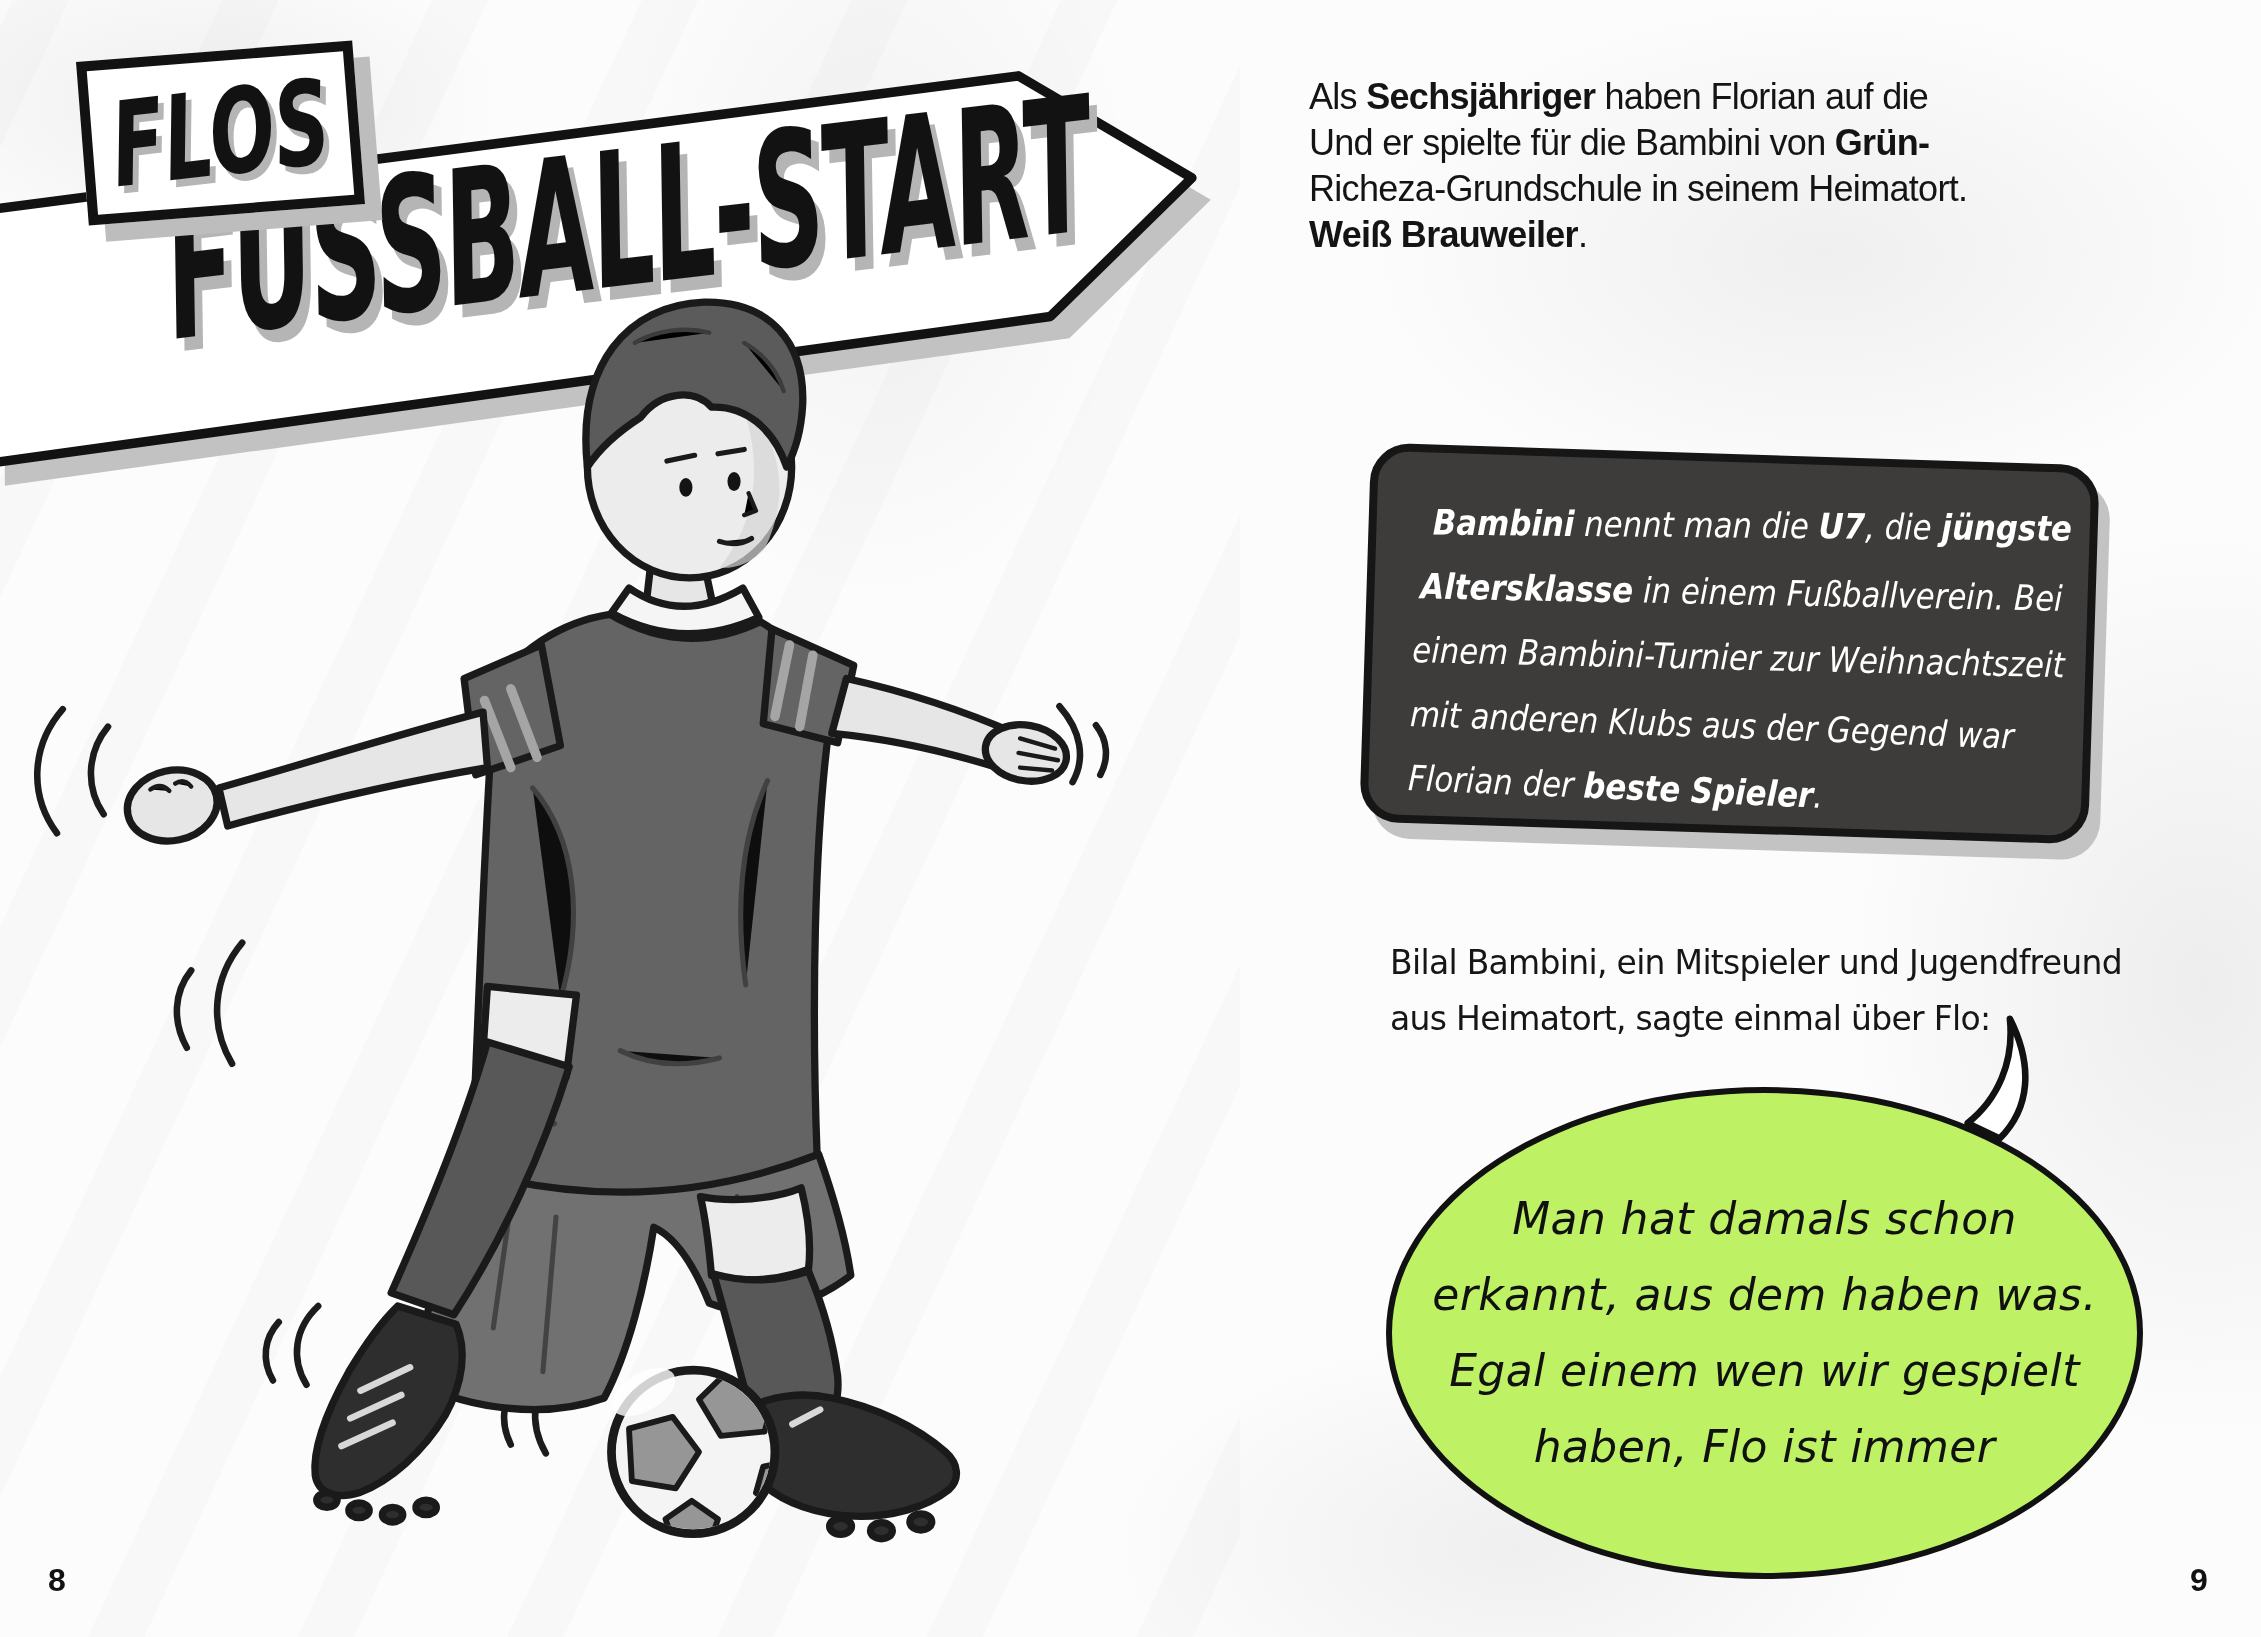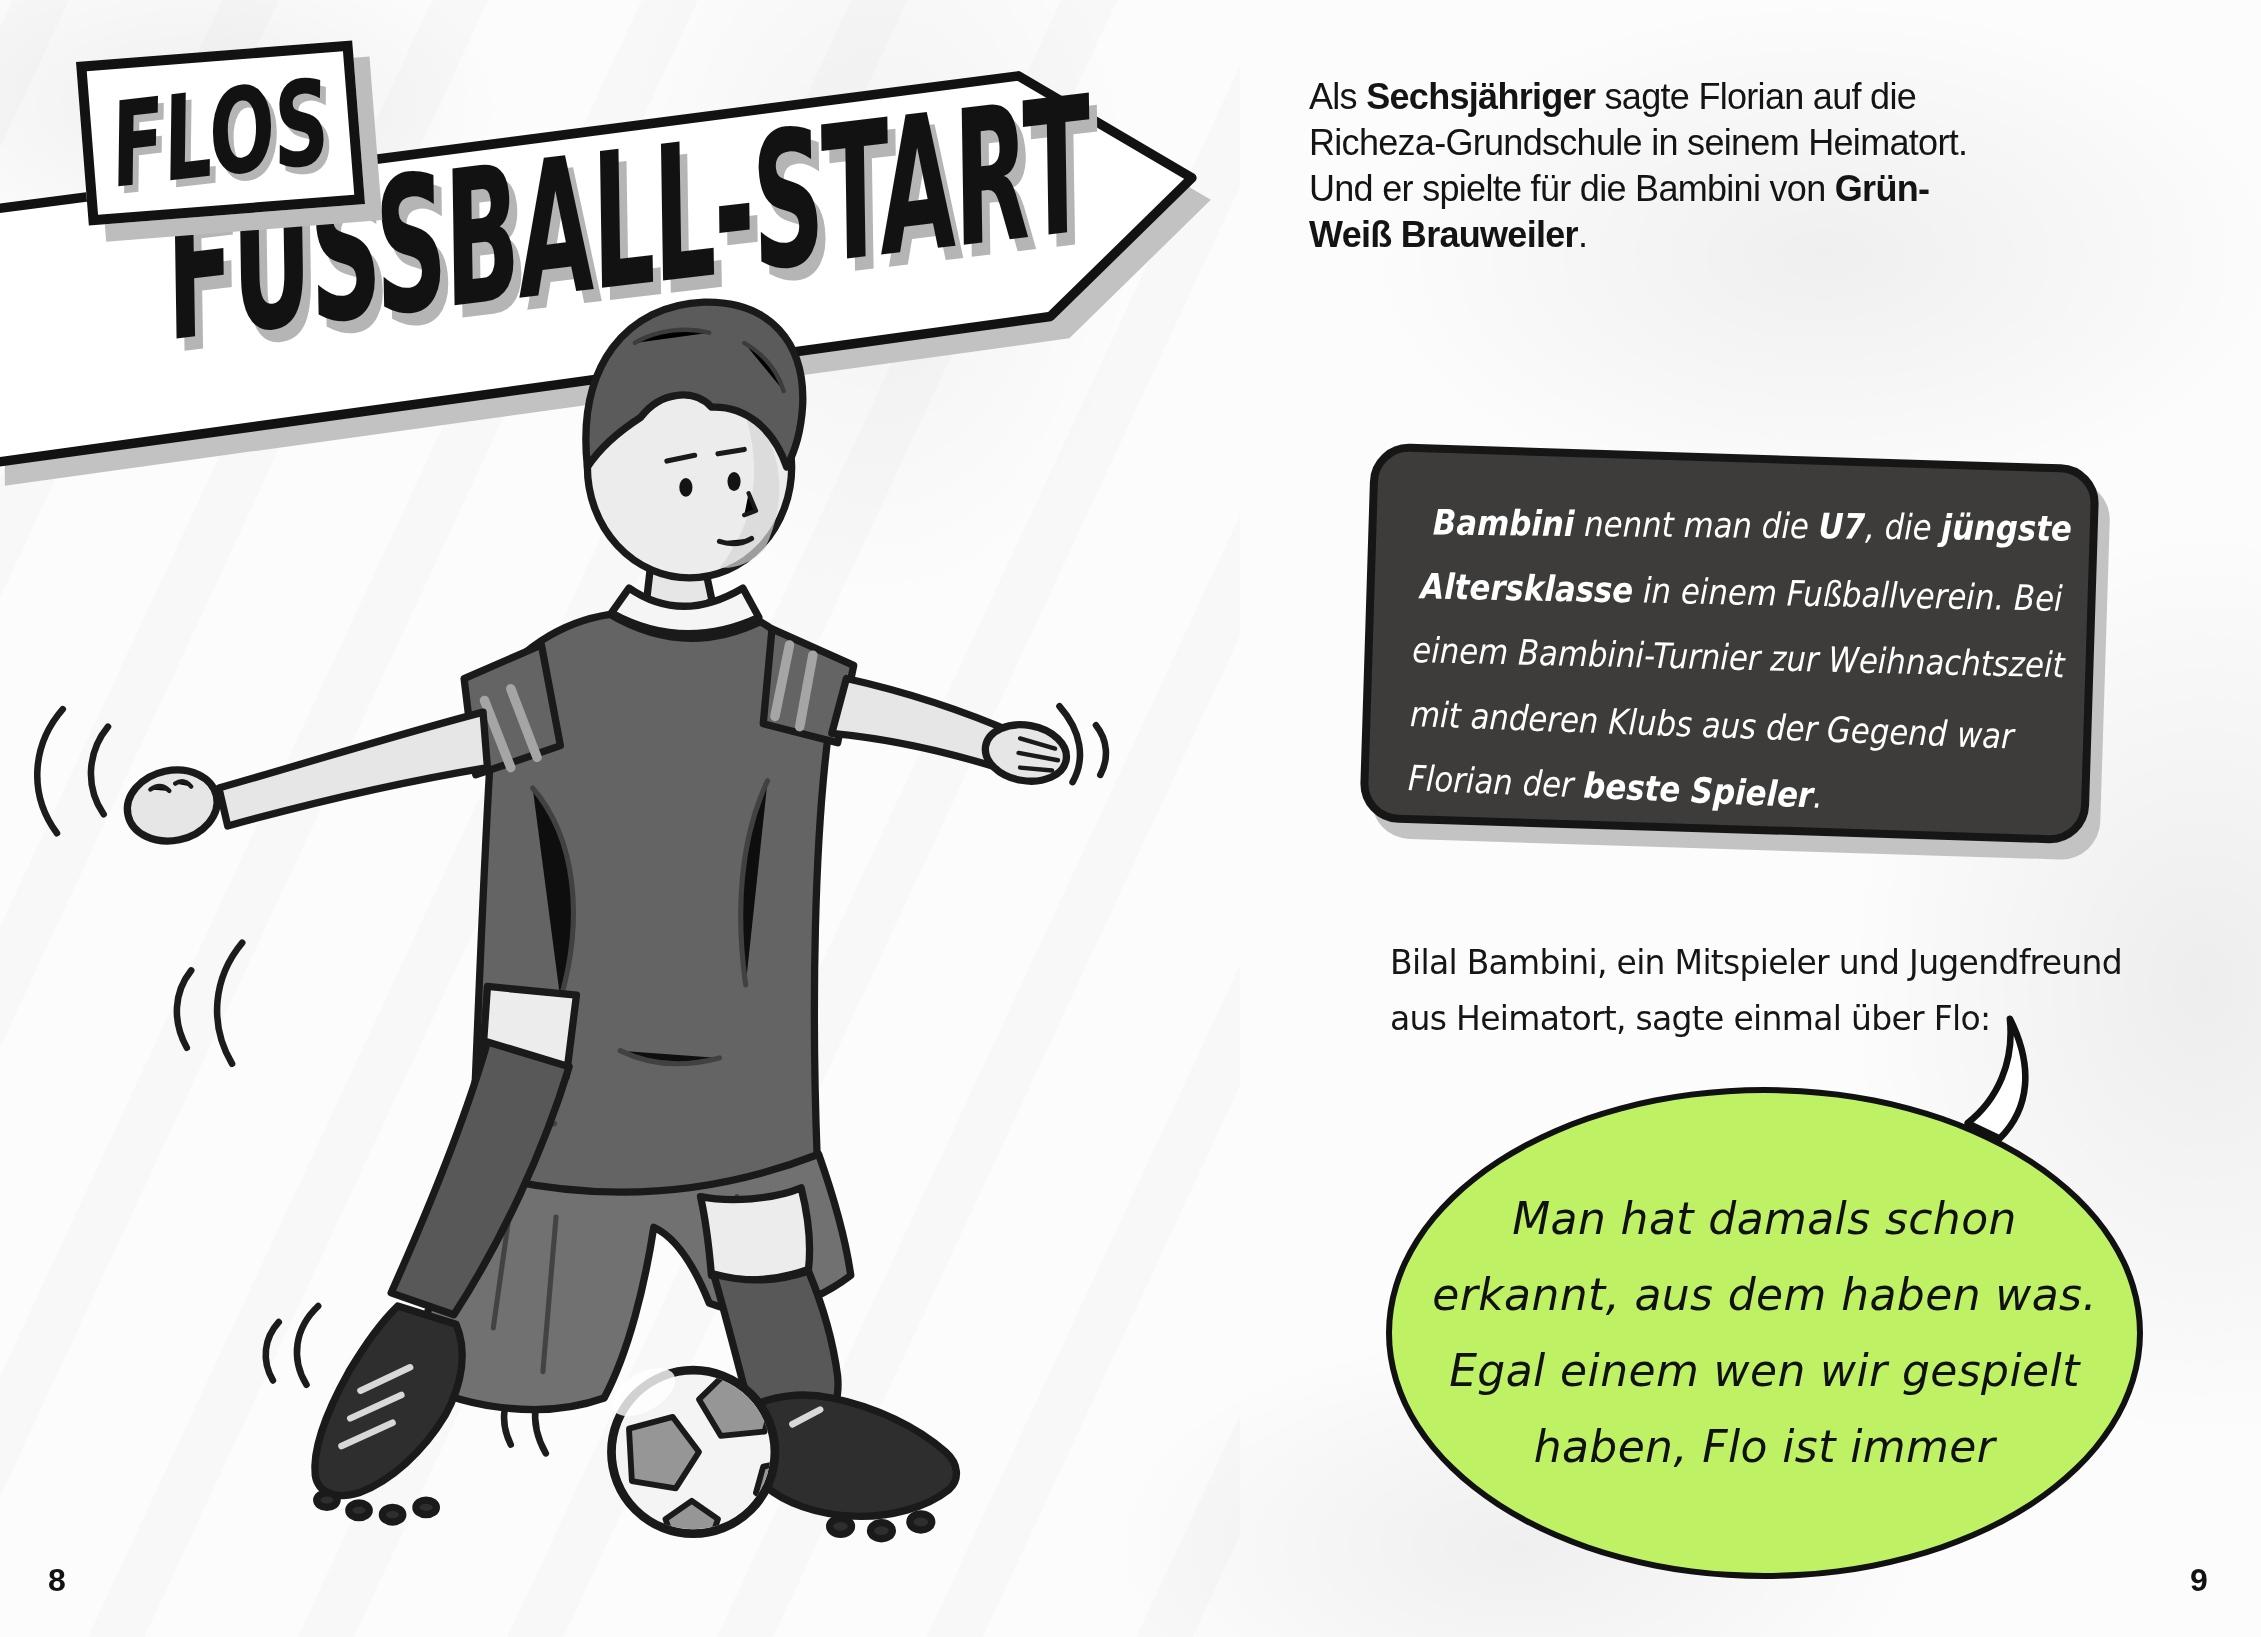--- a/index.html
+++ b/index.html
@@ -183,23 +183,23 @@
       <g clip-path="url(#ballclip)" fill="#969696" stroke="#1a1a1a" stroke-width="8" stroke-linejoin="round">
         <polygon points="1005,1872 1062,1908 1048,1962 988,1968 958,1918"></polygon>
         <polygon points="862,1958 922,1942 958,1990 926,2040 866,2030"></polygon>
         <polygon points="948,2057 984,2082 970,2122 926,2122 912,2082"></polygon>
         <polygon points="1046,2010 1096,2000 1110,2050 1068,2072 1036,2046"></polygon>
       </g>
     </g>
   </svg>
 
   <div class="intro">
-      <div class="line"><span>Als </span><span class="seg-b">Sechsjähriger</span><span> sagte Florian auf die</span></div>
+      <div class="line"><span>Als </span><span class="seg-b">Sechsjähriger</span><span> haben Florian auf die</span></div>
+      <div class="line"><span>Und er spielte für die Bambini von </span><span class="seg-b">Grün-</span></div>
       <div class="line"><span>Richeza-Grundschule in seinem Heimatort.</span></div>
-      <div class="line"><span>Und er spielte für die Bambini von </span><span class="seg-b">Grün-</span></div>
       <div class="line"><span class="seg-b">Weiß Brauweiler</span><span>.</span></div>
     </div>
 
   <div class="infobox" style="background-color: rgb(61, 60, 58);">
     <div class="infobox-lines">
         <div class="line"><span class="seg-b">Bambini</span><span> nennt man die </span><span class="seg-b">U7</span><span>, die </span><span class="seg-b">jüngste</span></div>
         <div class="line"><span class="seg-b">Altersklasse</span><span> in einem Fußballverein. Bei</span></div>
         <div class="line"><span>einem Bambini-Turnier zur Weihnachtszeit</span></div>
         <div class="line"><span>mit anderen Klubs aus der Gegend war</span></div>
         <div class="line"><span>Florian der </span><span class="seg-b">beste Spieler</span><span>.</span></div>

